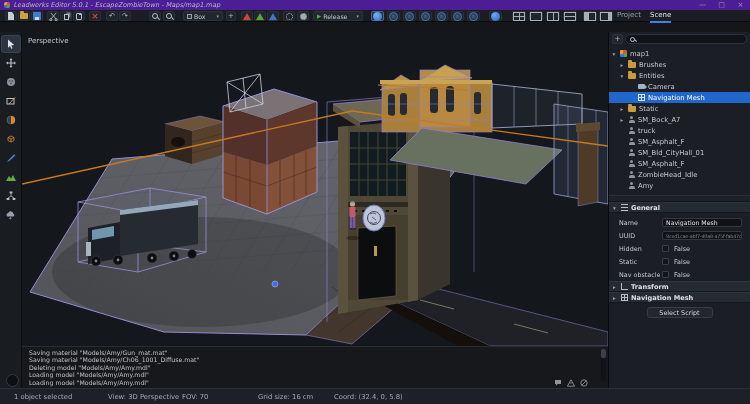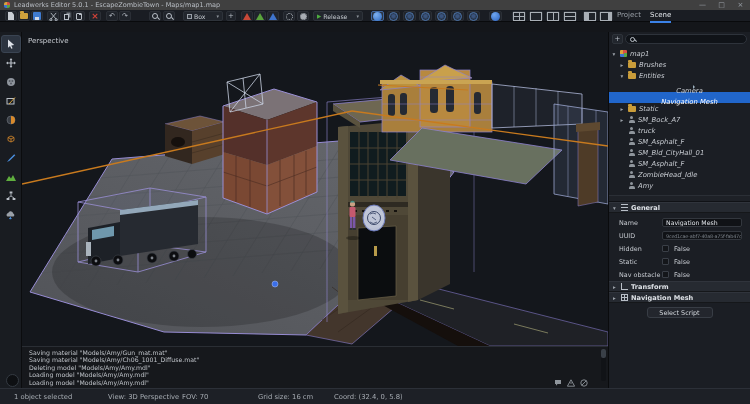--- a/index.html
+++ b/index.html
@@ -1,21 +1,21 @@
 <!DOCTYPE html>
 <html><head>
 <meta charset="utf-8">
 <style>
   * { margin:0; padding:0; box-sizing:border-box; }
   html,body { width:750px; height:404px; overflow:hidden; background:#0e1014;
     font-family:"DejaVu Sans", sans-serif; }
   .app { position:relative; width:750px; height:404px; background:#14161a; }
 
   
-  .titlebar { height:10px; background:#404040; display:flex; align-items:center; }
+  .titlebar { height:10px; background:#4c1d95; display:flex; align-items:center;font-style:italic; }
   .appicon { width:6px; height:6px; margin:0 4px 0 4px; border-radius:2px;
     background:conic-gradient(#d84f43 0 25%, #58a642 0 50%, #3f74d0 0 75%, #d8a23c 0); }
   .title { font-size:6.5px; color:#b8bdc4; line-height:10px; white-space:nowrap; }
   .winbtns { margin-left:auto; display:flex; }
   .winbtn { width:19px; text-align:center; font-size:7px; color:#9aa0a8; line-height:10px; cursor:default; }
 
   
   .menubar { height:10px; background:#14161a; display:flex; padding-left:4px; }
   .menuitem { font-size:6.8px; color:#c2c7cd; line-height:10px; padding:0 8px; }
 
@@ -92,23 +92,23 @@
   .rpanel { width:142px; height:356px; background:#1b1e24; border-left:1px solid #0a0b0d;
     display:flex; flex-direction:column; }
   .ptop { height:14px; display:flex; align-items:center; padding:0 3px; gap:2px; }
   .addbtn { width:11px; height:10px; background:#22262d; border:1px solid #2e333a; border-radius:2px;
     color:#b9bfc7; font-size:7px; display:flex; align-items:center; justify-content:center; }
   .search { flex:1; height:10px; background:#101318; border:1px solid #2e333b; border-radius:5px;
     display:flex; align-items:center; padding-left:4px; gap:2px; }
   .search input { border:none; background:transparent; outline:none; width:90px; height:8px;
     font-size:6px; color:#c2c7cd; font-family:"DejaVu Sans", sans-serif; }
   .tree { height:149px; padding-top:2px; font-size:6.8px; color:#c6cad0; overflow:hidden; }
-  .trow { height:11px; display:flex; align-items:center; gap:3px; padding-left:2px;font-style:italic; }
+  .trow { height:11px; display:flex; align-items:center; gap:3px; padding-left:2px; }
   .trow.sel { background:#2166cb; color:#ffffff; }
-  .d1 { padding-left:10px; } .d2 { padding-left:20px;flex-direction:column; }
+  .d1 { padding-left:10px; } .d2 { padding-left:20px; }
   .tarrow { width:6px; font-size:5.5px; color:#9aa0a8; text-align:center; }
   .trow.sel .tarrow { color:#dfe7f5; }
   .i-map { width:7px; height:7px; border-radius:1px;
     background:conic-gradient(#d84f43 0 25%, #58a642 0 50%, #3f74d0 0 75%, #d8a23c 0); }
   .i-folder { width:8px; height:6px; background:#c99c3a; border-radius:1px; position:relative; }
   .i-folder::before { content:''; position:absolute; top:-2px; left:0; width:4px; height:2px;
     background:#c99c3a; border-radius:1px 1px 0 0; }
   .i-camera { width:7px; height:5px; background:#9fb3c2; border-radius:1px; position:relative; }
   .i-camera::after { content:''; position:absolute; right:-2px; top:0.5px;
     border-top:2px solid transparent; border-bottom:2px solid transparent; border-left:2.5px solid #9fb3c2; }

